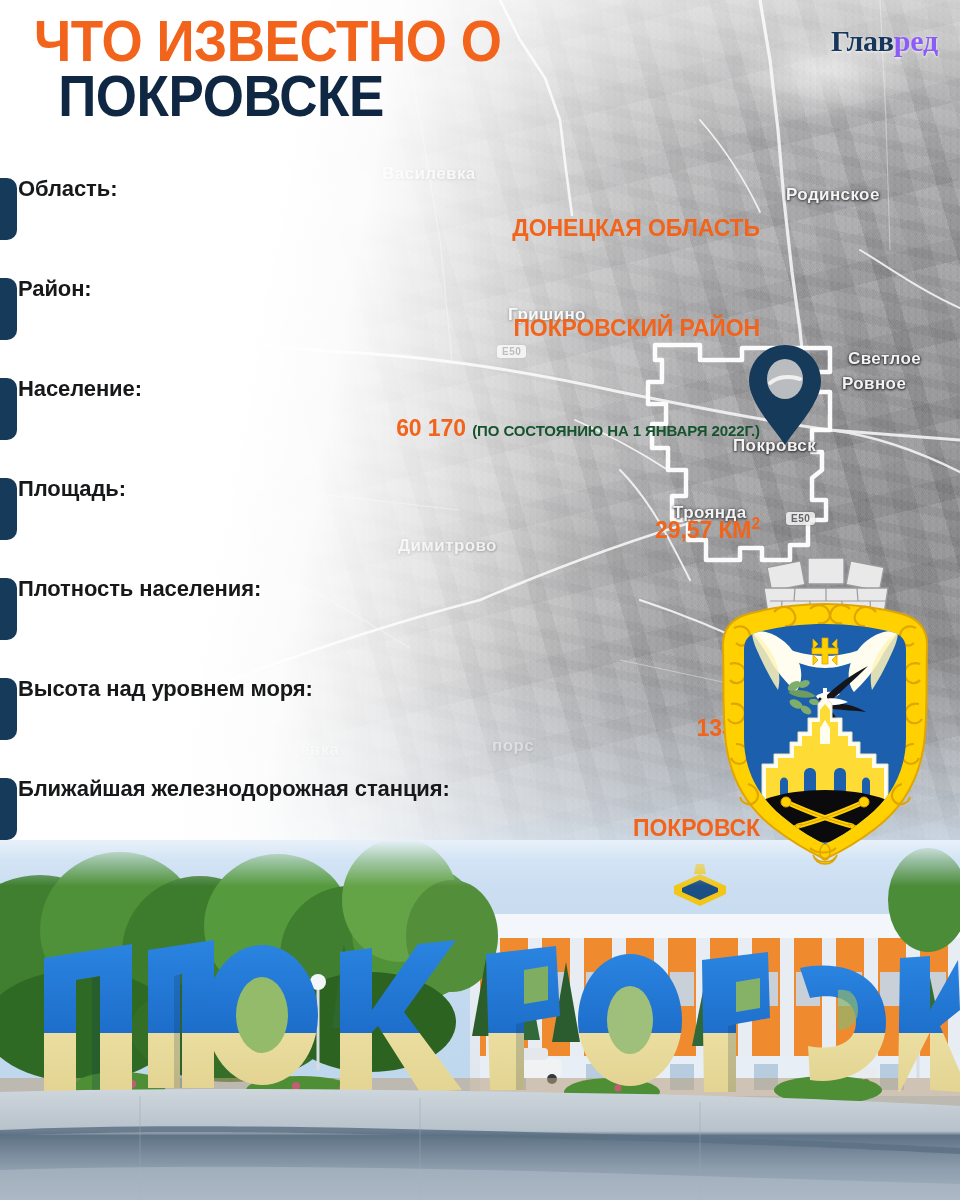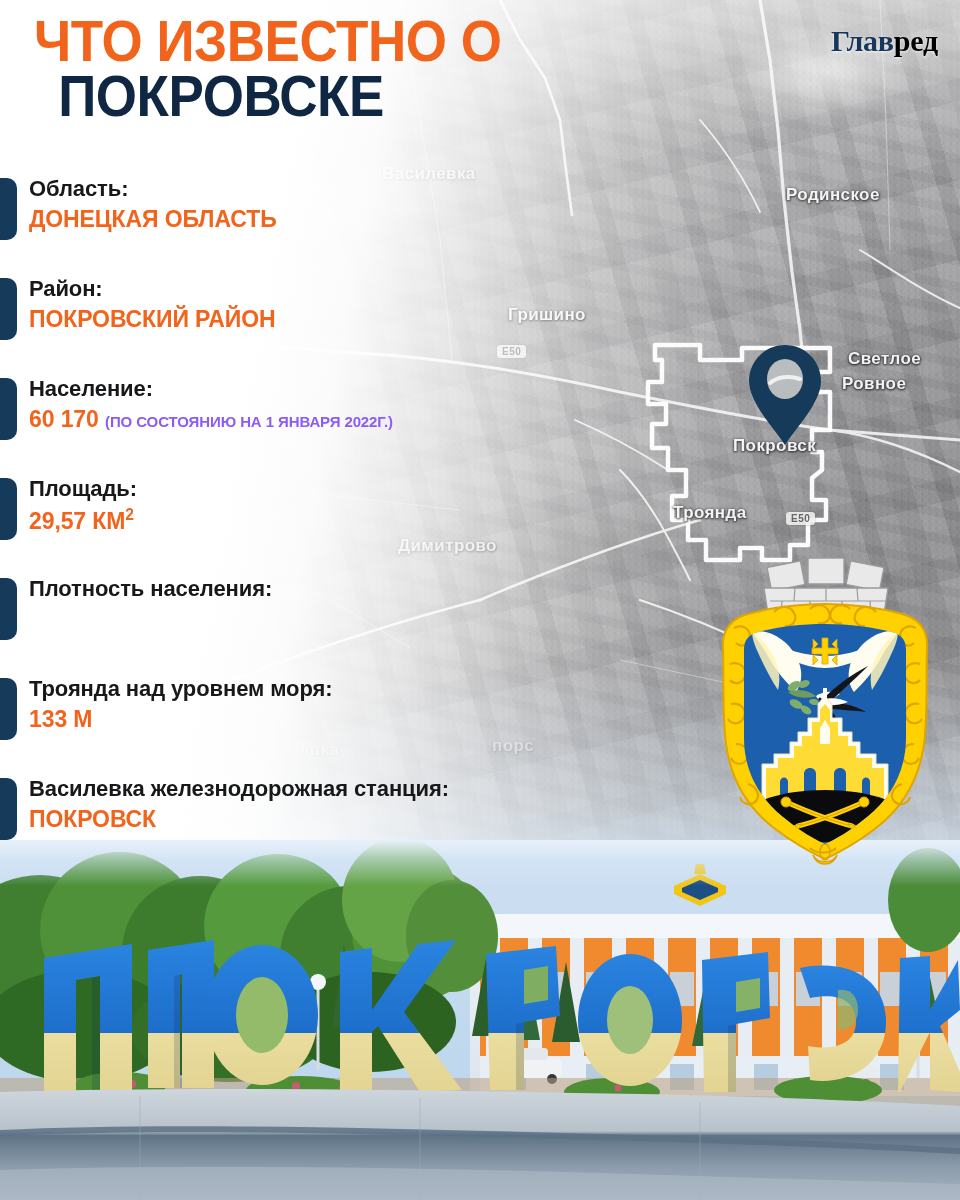--- a/index.html
+++ b/index.html
@@ -122,21 +122,21 @@
     right: 22px; top: 26px;
     font-family: "Liberation Serif", "DejaVu Serif", serif;
     font-size: 30px;
     font-weight: 700;
     letter-spacing: -.2px;
     line-height: 1;
     z-index: 40;
     text-shadow: 0 1px 3px rgba(255,255,255,.85);
   }
   .brand .b1 { color: #16365c; margin-top: 11px; }
-  .brand .b2 { color: #000000; }
+  .brand .b2 { color: #8b5cf6; }
 
   .title {
     position: absolute;
     left: 34px; top: 14px;
     z-index: 40;
     line-height: .96;
     font-weight: 900;
     font-size: 57px;
     letter-spacing: -.5px;
     font-stretch: condensed;
@@ -149,46 +149,47 @@
   
   .facts {
     position: absolute;
     left: 0; top: 176px;
     width: 760px;
     z-index: 35;
   }
   .fact {
     position: relative;
     min-height: 100px;
-    padding-left: 29px;
+    padding-left: 18px;
   }
   .fact-bullet {
     position: absolute;
     left: 0; top: 2px;
     width: 17px; height: 62px;
     background: #163a5a;
     border-radius: 0 10px 10px 0;
   }
   .fact-label {
     color: #17181a;
     font-size: 22px;
     font-weight: 700;
     line-height: 1.16;
     letter-spacing: -.1px;
   }
   .fact-value {
     color: #f2641b;
     font-size: 23px;
     font-weight: 700;
     line-height: 1.2;
-    margin-top: 4px;
+    margin-top: 13px;
     letter-spacing: -.1px;
+    text-align: right;
   }
   .fact-note {
-    color: #8b5cf6;
+    color: #14532d;
     font-size: 15px;
     font-weight: 700;
     letter-spacing: -.1px;
   }
   .sup { font-size: .68em; vertical-align: super; }
 
   
   .pin { position: absolute; left: 745px; top: 341px; z-index: 30; }
 
   
@@ -327,29 +328,29 @@
       </div>
     </div>
 
     <div class="fact">
       <span class="fact-bullet"></span>
       <div class="fact-label">Плотность населения:</div>
     </div>
 
     <div class="fact">
       <span class="fact-bullet"></span>
-      <div class="fact-label">Троянда над уровнем моря:</div>
+      <div class="fact-label">Высота над уровнем моря:</div>
       <div class="fact-value">
         <span>133 М</span>
       </div>
     </div>
 
     <div class="fact">
       <span class="fact-bullet"></span>
-      <div class="fact-label">Василевка железнодорожная станция:</div>
+      <div class="fact-label">Ближайшая железнодорожная станция:</div>
       <div class="fact-value">
         <span>ПОКРОВСК</span>
       </div>
     </div>
 
   </div>
 
   <div class="coa">
     <svg width="250" height="320" viewBox="0 0 250 320">
 

